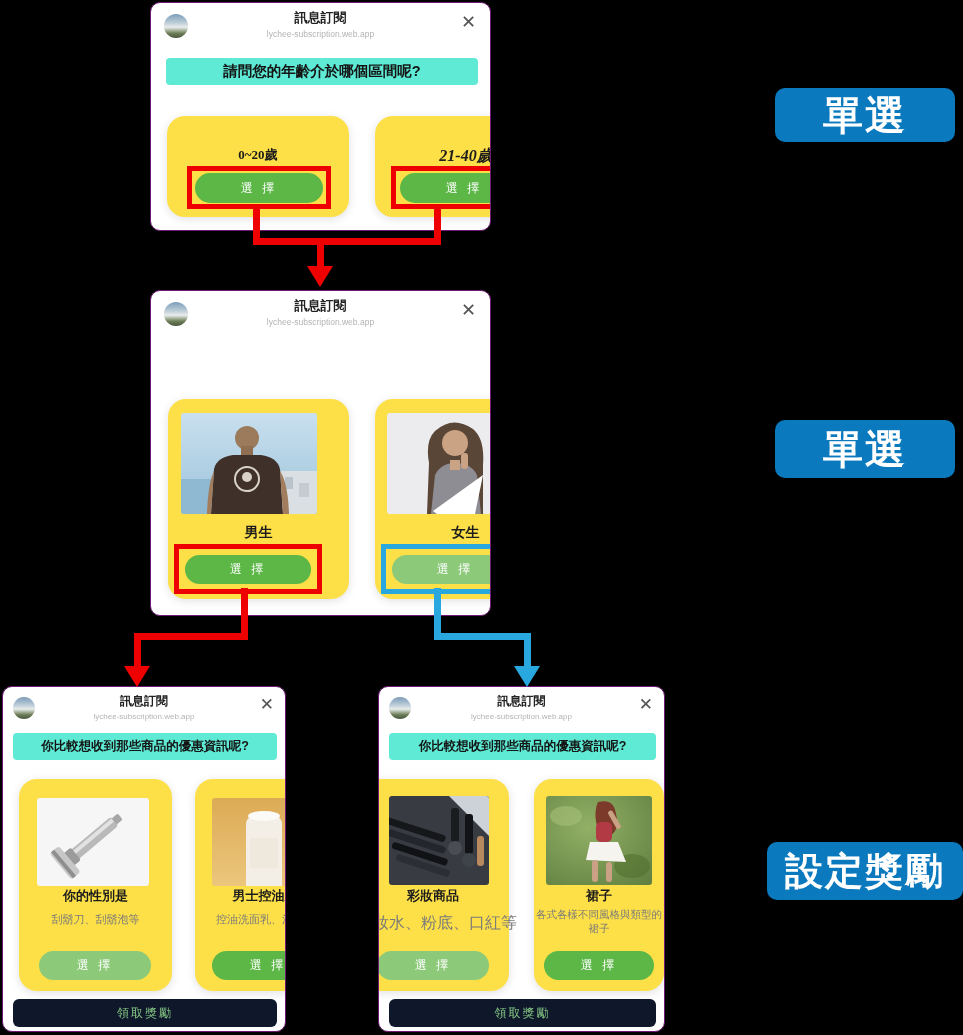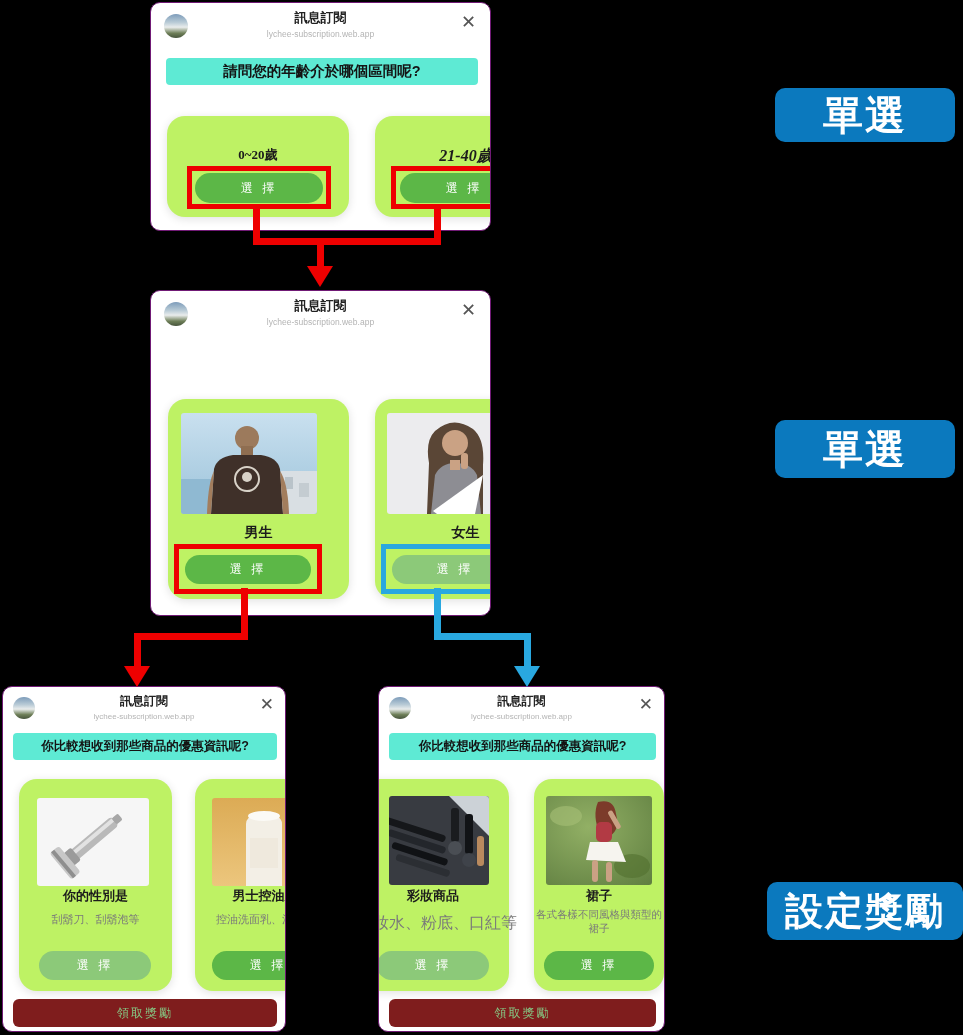--- a/index.html
+++ b/index.html
@@ -8,29 +8,29 @@
 
   
   .dialog{position:absolute;background:#fff;border:1px solid #701a75;border-radius:10px;overflow:hidden;}
   .dlg-header{position:absolute;left:0;top:0;width:100%;height:44px;}
   .logo{position:absolute;border-radius:50%;background:linear-gradient(180deg,#7d9cba 0%,#b9cbd6 35%,#e9ecec 55%,#6e7f58 80%,#47543c 100%);}
   .htext{position:absolute;left:0;top:6px;width:100%;text-align:center;}
   .dlg-title{font-weight:bold;color:#222;}
   .dlg-url{color:#b4b4b4;margin-top:2px;}
   .close{position:absolute;color:#555;cursor:pointer;line-height:1;}
   .qbar{position:absolute;background:#5eead4;border-radius:4px;color:#141414;font-weight:bold;display:flex;align-items:center;justify-content:center;}
-  .card{position:absolute;background:#bef264;border-radius:18px;box-shadow:0 2px 10px rgba(0,0,0,.12);}
+  .card{position:absolute;background:#fde047;border-radius:18px;box-shadow:0 2px 10px rgba(0,0,0,.12);}
   .card-label{position:absolute;left:0;width:100%;text-align:center;font-weight:bold;color:#1c1c1c;}
   .card-sub{position:absolute;color:#7a7a7a;text-align:center;line-height:1.35;}
   .pill{position:absolute;border:none;border-radius:15px;color:#fff;font-size:12px;letter-spacing:3px;display:flex;align-items:center;justify-content:center;cursor:pointer;}
   .g-dark{background:#5cb747;}
   .g-light{background:#8cc979;}
   .photo{position:absolute;border-radius:3px;overflow:hidden;}
   .photo svg{display:block;}
-  .reward{position:absolute;background:#7f1d1d;color:#85c884;border:none;border-radius:6px;font-size:12px;letter-spacing:2px;display:flex;align-items:center;justify-content:center;cursor:pointer;}
+  .reward{position:absolute;background:#0f172a;color:#85c884;border:none;border-radius:6px;font-size:12px;letter-spacing:2px;display:flex;align-items:center;justify-content:center;cursor:pointer;}
 
   
   .annot{position:absolute;border:5px solid #ee0000;z-index:3;}
   .annot.blue{border-color:#29a8e0;}
 
   
   .seg{position:absolute;z-index:5;}
   .red{background:#ee0000;}
   .blu{background:#29a8e0;}
   .head{position:absolute;width:0;height:0;border-left:13px solid transparent;border-right:13px solid transparent;z-index:5;}
@@ -254,15 +254,15 @@
       <div class="card-label" style="top:108px;font-size:13px;">裙子</div>
       <div class="card-sub" style="left:1px;top:128px;width:128px;font-size:10.5px;">各式各樣不同風格與類型的裙子</div>
       <button class="pill g-dark" style="left:10px;top:172px;width:110px;height:29px;">選 擇</button>
     </div>
 
     <button class="reward" style="left:10px;top:312px;width:267px;height:28px;">領取獎勵</button>
   </section>
 
   <div class="bluelabel" style="left:775px;top:88px;width:180px;height:54px;">單選</div>
   <div class="bluelabel" style="left:775px;top:420px;width:180px;height:58px;">單選</div>
-  <div class="bluelabel" style="left:767px;top:842px;width:196px;height:58px;font-size:38px;margin-top:40px;">設定獎勵</div>
+  <div class="bluelabel" style="left:767px;top:842px;width:196px;height:58px;font-size:38px;">設定獎勵</div>
 
 </div>
 
 </body></html>

